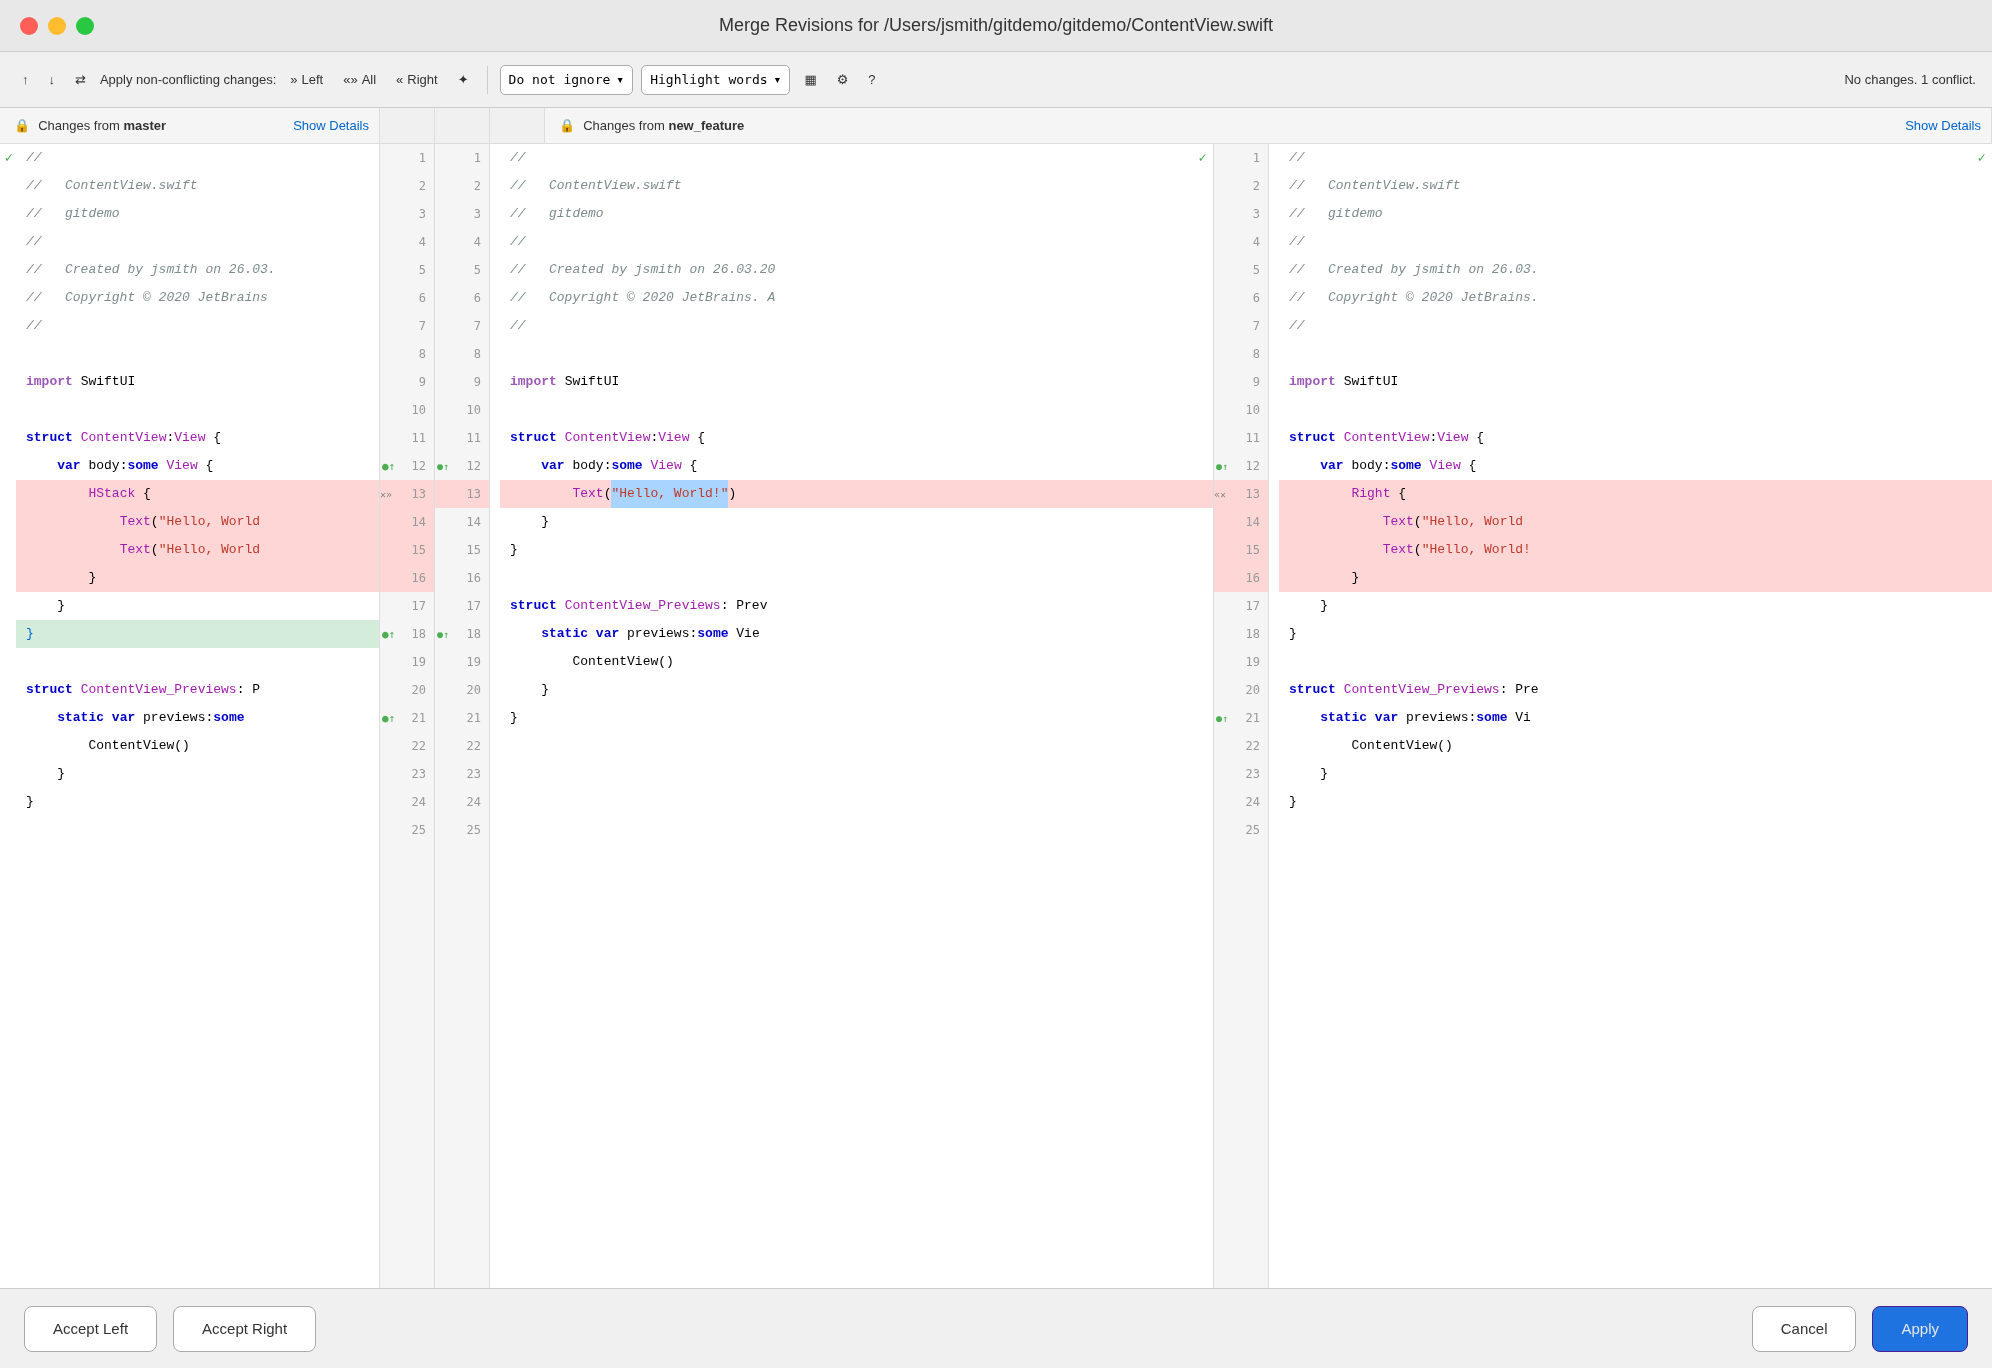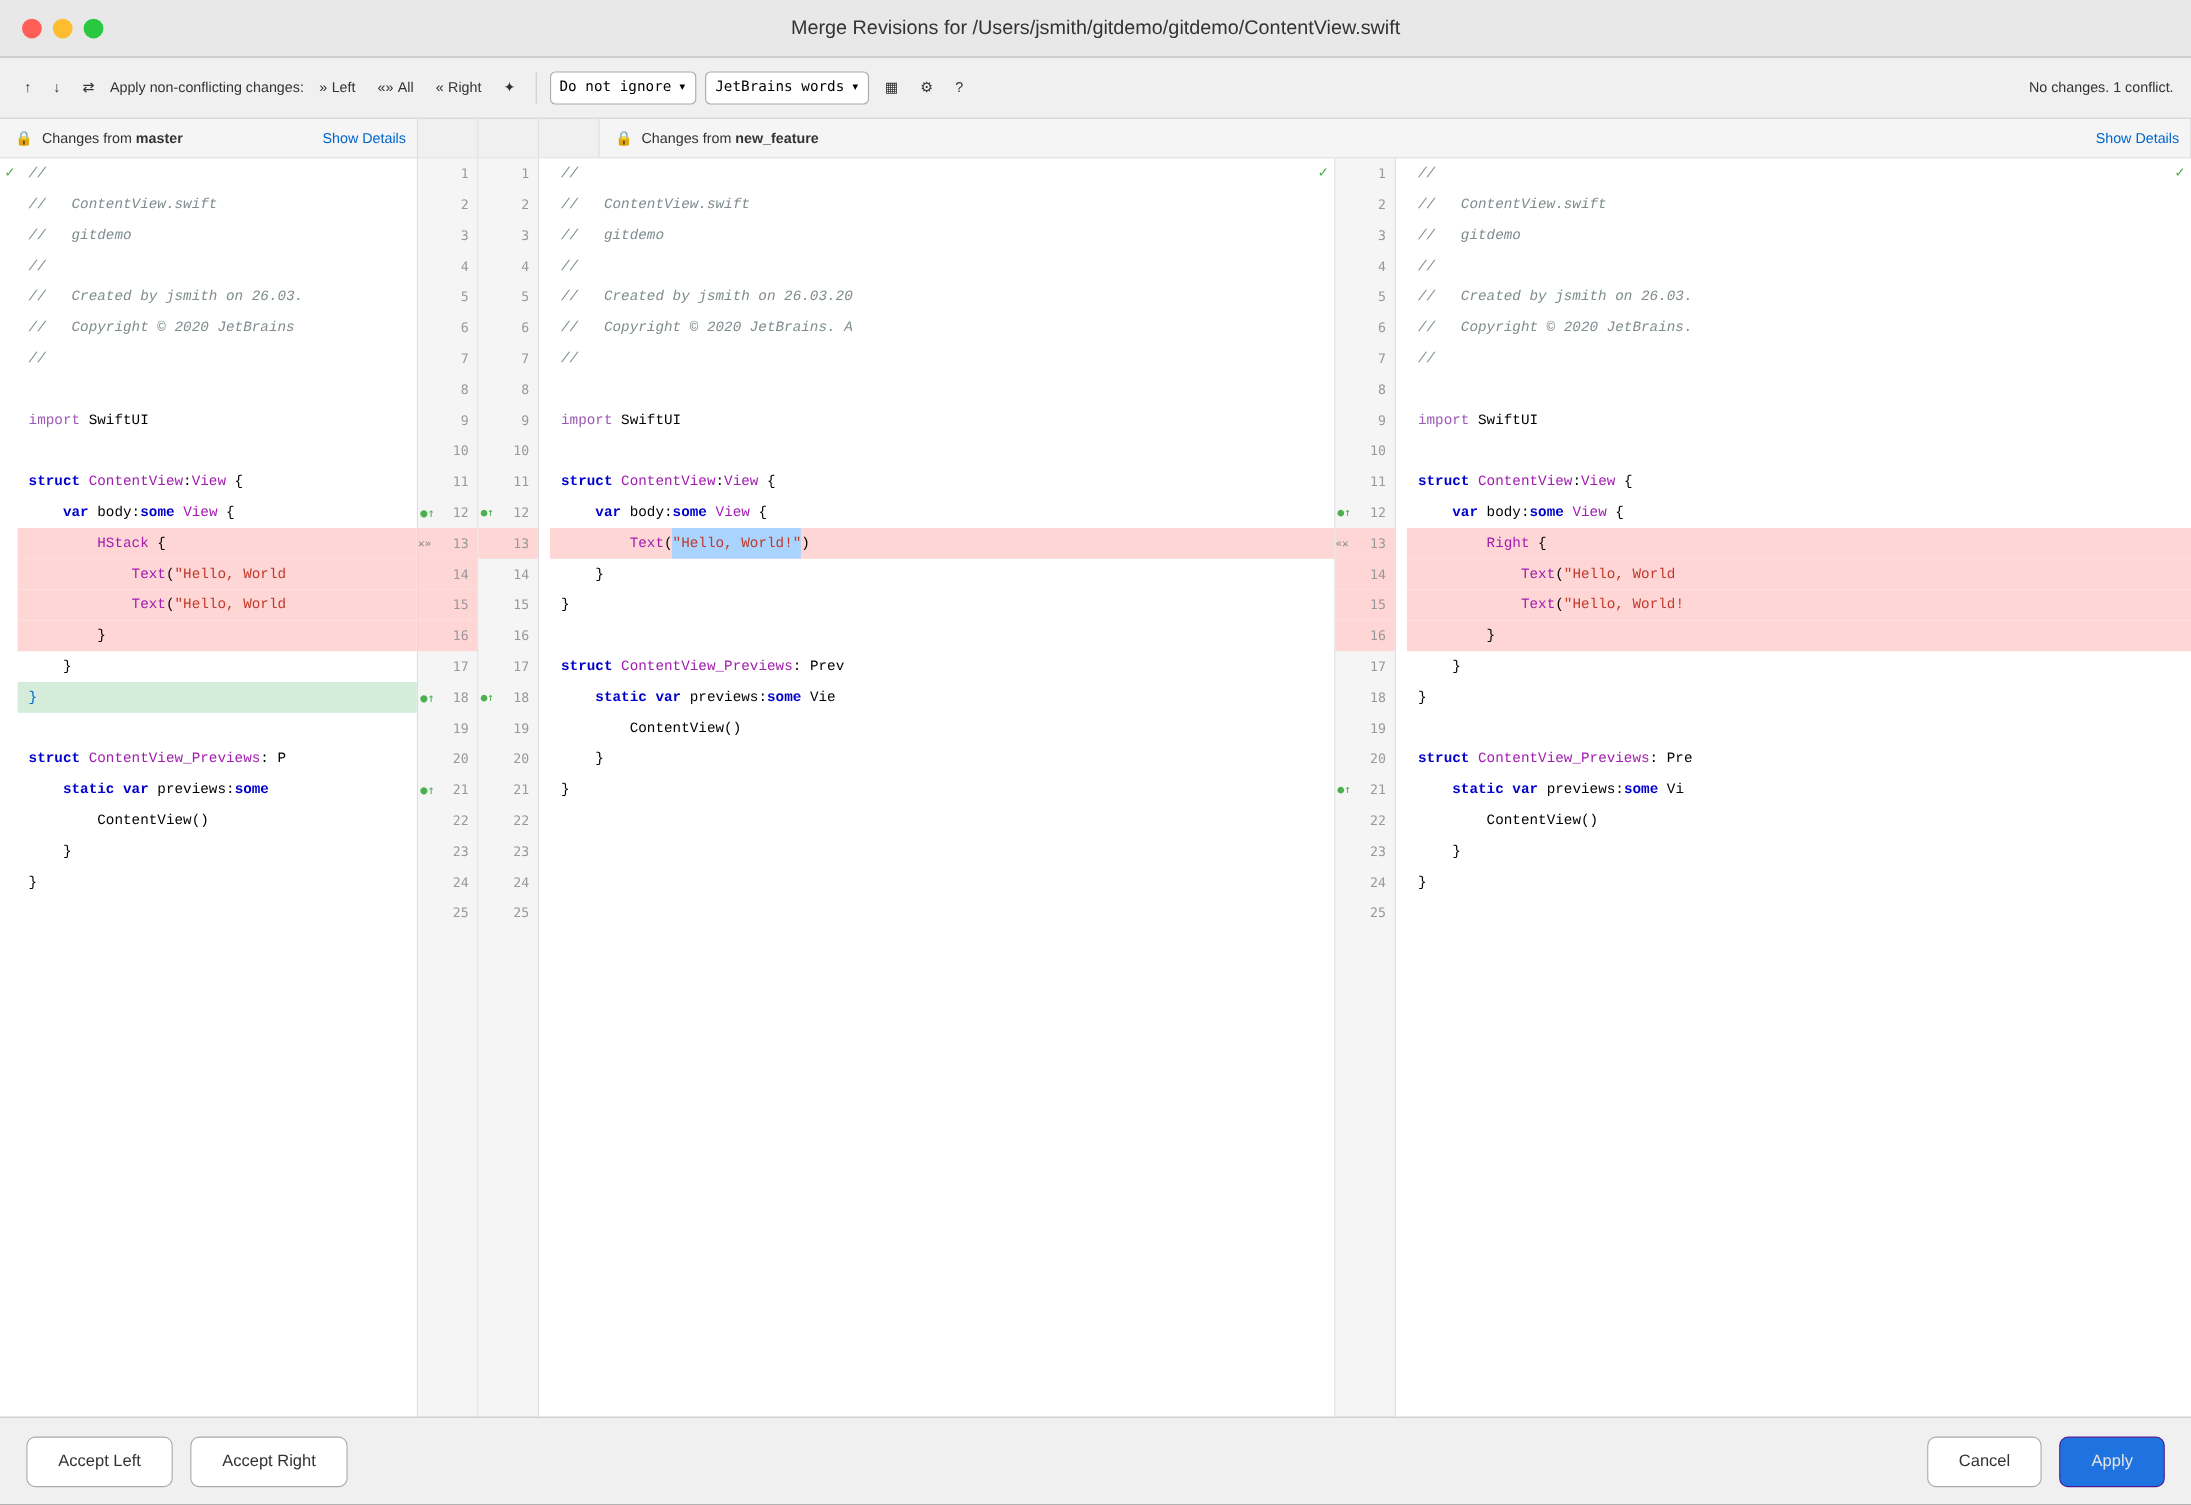--- a/index.html
+++ b/index.html
@@ -170,21 +170,21 @@
       overflow: hidden;
       position: relative;
     }
 
     
     .bg-conflict-left { background: #ffd6d6; }
     .bg-conflict-right { background: #ffd6d6; }
     .bg-conflict-result { background: #ffd6d6; }
 
     .kw-blue { color: #0000cc; font-weight: bold; }
-    .kw-purple { color: #9b59b6; font-weight: normal; }
+    .kw-purple { color: #9b59b6; font-weight: bold; }
     .comment { color: #7f8c8d; font-style: italic; }
     .string { color: #c0392b; }
     .type-green { color: #a21caf; }
 
     
     .bottom-bar {
       height: 80px;
       background: #f0f0f0;
       border-top: 1px solid #ccc;
       display: flex;
@@ -248,21 +248,21 @@
   </button>
   <button class="toolbar-btn">
     <span>✦</span>
   </button>
   <div class="toolbar-separator"></div>
   <div class="toolbar-dropdown">
     <span>Do not ignore</span>
     <span>▾</span>
   </div>
   <div class="toolbar-dropdown">
-    <span>JetBrains words</span>
+    <span>Highlight words</span>
     <span>▾</span>
   </div>
   <button class="toolbar-btn">
     <span>▦</span>
   </button>
   <button class="toolbar-btn">
     <span>⚙</span>
   </button>
   <button class="toolbar-btn">
     <span>?</span>

